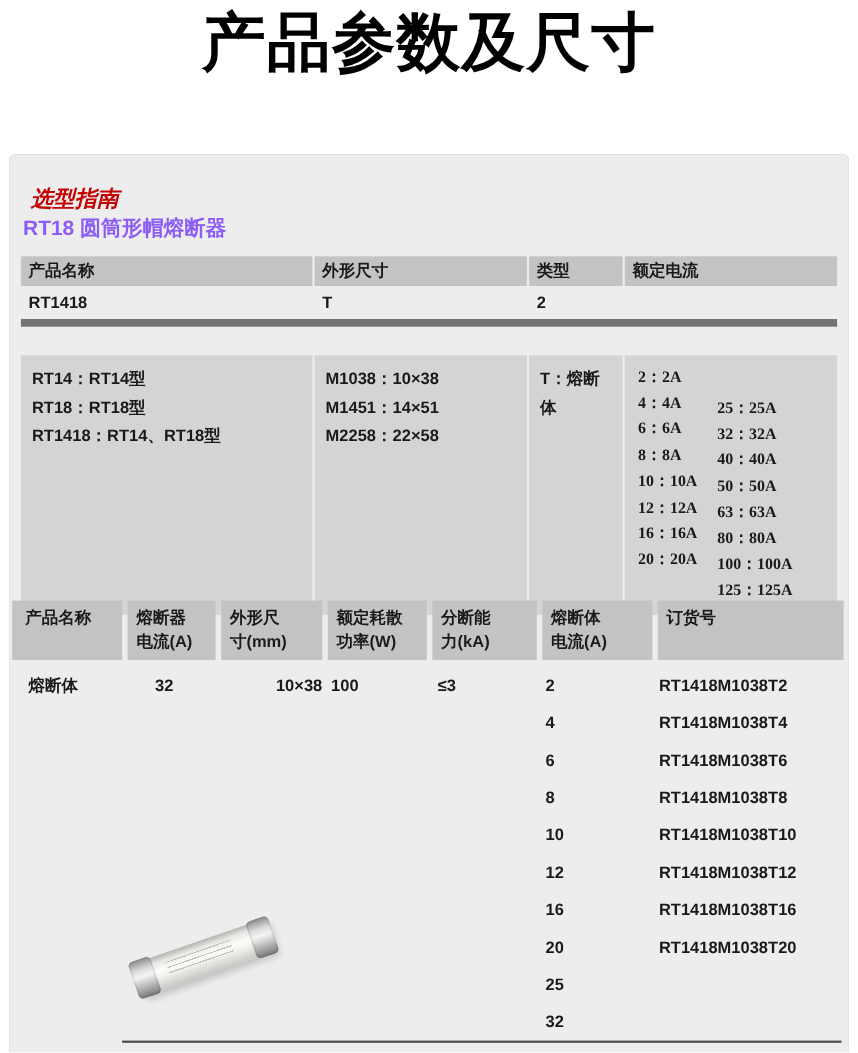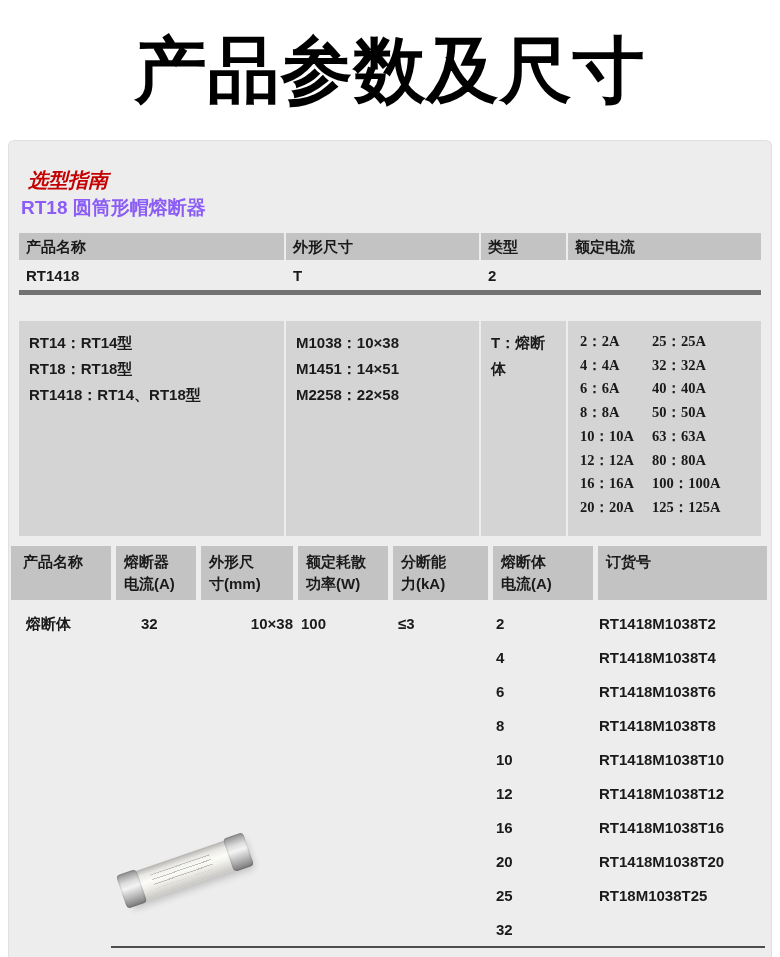--- a/index.html
+++ b/index.html
@@ -5,22 +5,22 @@
   * { margin:0; padding:0; box-sizing:border-box; }
   html,body { background:#fff; }
   body {
     width:780px; height:957px;
     font-family:"Liberation Sans","DejaVu Sans",sans-serif;
     color:#1a1a1a;
   }
   .page { position:relative; width:780px; height:957px; overflow:hidden; background:#fff; }
 
   .page-title {
-    position:absolute; top:23px; left:0; width:100%;
-    text-align:center; font-size:72px; font-weight:900; letter-spacing:1px; color:#000;
+    position:absolute; top:0; left:0; width:100%;
+    text-align:center; font-size:58px; font-weight:900; letter-spacing:1px; color:#000;
   }
 
   .panel {
     position:absolute; top:140px; left:8px; right:8px; bottom:0;
     background:var(--panel-bg,#ededed);
     border:1px solid #e0e0e0; border-bottom:none;
     border-radius:6px 6px 0 0;
   }
 
   .guide {
@@ -33,32 +33,32 @@
   }
 
   
   .t1 { position:absolute; top:92px; left:10px; right:10px; }
   .t1-grid { display:grid; grid-template-columns:265px 193px 85px 1fr; column-gap:2px; }
   .t1-head .hcell {
     background:var(--header-gray,#c3c3c3);
     height:27px; line-height:27px; padding-left:7px;
     font-size:15px; font-weight:bold;
   }
-  .t1-vals { margin-top:2px; border-bottom:5px solid #737373; }
+  .t1-vals { margin-top:2px; border-bottom:7px solid #737373; }
   .t1-vals .vcell { height:28px; line-height:28px; padding-left:7px; font-size:15px; font-weight:bold; }
 
   .t1-detail { margin-top:26px;border-radius:21px; }
   .dbox {
     background:var(--box-gray,#d4d4d4);
     min-height:215px; padding:9px 8px 9px 10px;
     font-size:15px; font-weight:bold; line-height:26px;
   }
   .dbox-currents { display:flex; padding-left:12px; line-height:23.7px; font-size:14.5px;font-family:Liberation Serif, serif; }
   .ccol-1 { width:72px; flex:none; }
-  .ccol-2 { flex:1; }
+  .ccol-2 { flex:1;margin-top:28px; }
 
   
   .t2 { position:absolute; top:405px; left:2px; right:4px; }
   .t2-grid { display:grid; grid-template-columns:100px 80px 92px 90px 95px 100px 1fr; column-gap:5px; }
   .t2-hcell {
     background:var(--header-gray,#c3c3c3);
     height:54px; padding:5px 4px 0 8px;
     font-size:15px; font-weight:bold; line-height:22px;
   }
   .t2-hcell span { display:block; }
@@ -286,21 +286,20 @@
               <div class="t2-cell">RT1418M1038T20</div>
             </div>
 
             <div class="t2-grid t2-row">
               <div class="t2-cell"></div>
               <div class="t2-cell"></div>
               <div class="t2-cell"></div>
               <div class="t2-cell"></div>
               <div class="t2-cell"></div>
               <div class="t2-cell">25</div>
-              <div class="t2-cell">RT18M1038T25</div>
             </div>
 
             <div class="t2-grid t2-row">
               <div class="t2-cell"></div>
               <div class="t2-cell"></div>
               <div class="t2-cell"></div>
               <div class="t2-cell"></div>
               <div class="t2-cell"></div>
               <div class="t2-cell">32</div>
             </div>

